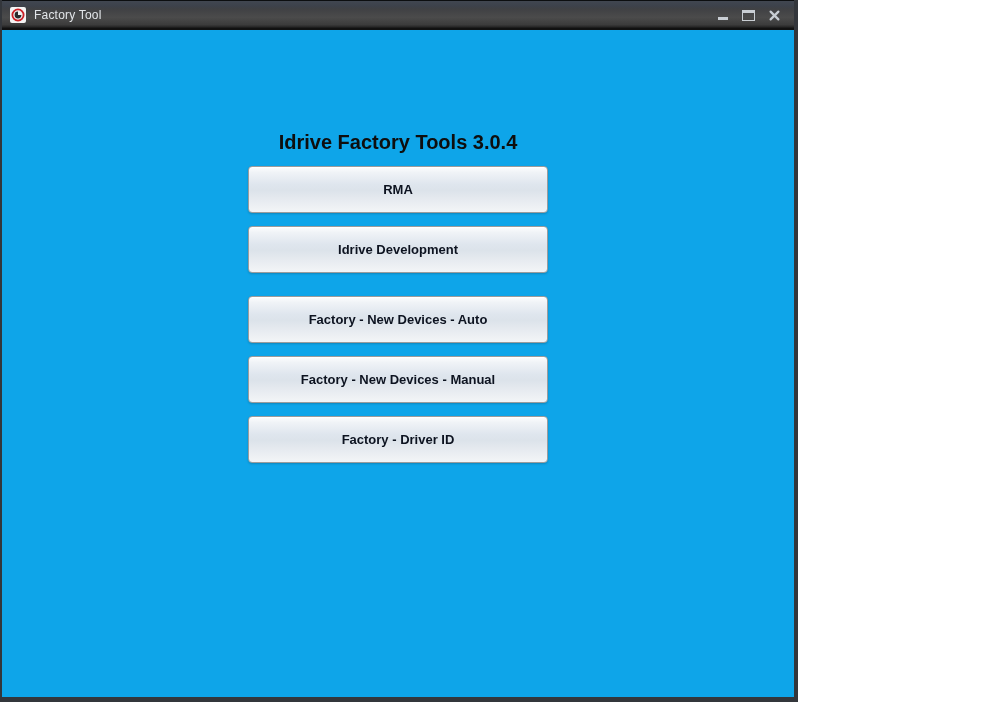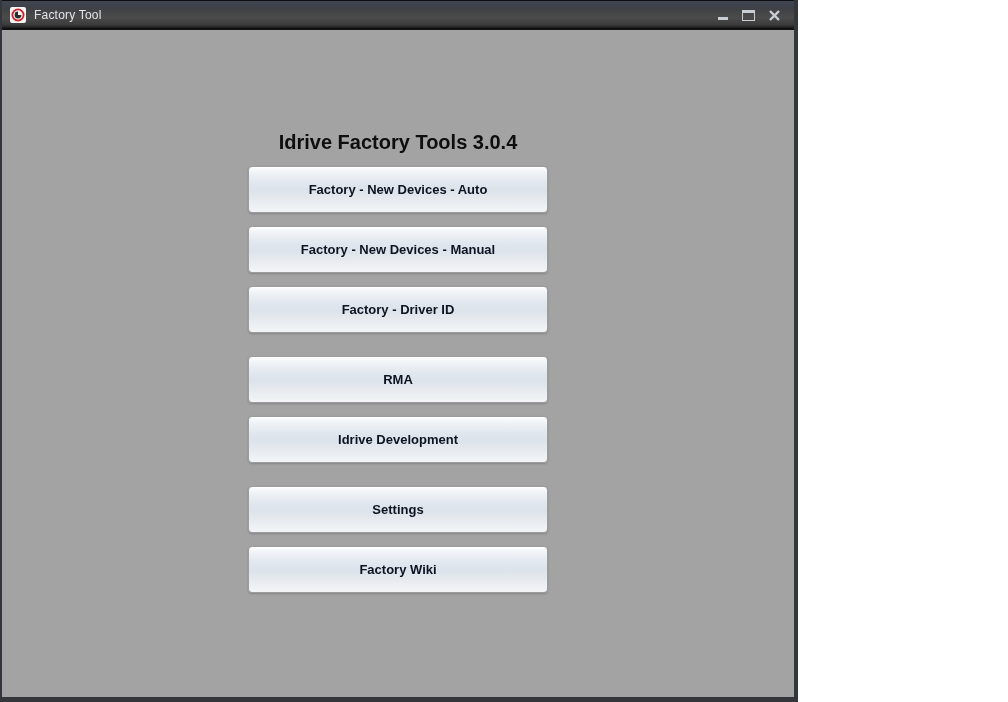--- a/index.html
+++ b/index.html
@@ -12,21 +12,21 @@
     font-family: "Liberation Sans", sans-serif;
   }
 
   .window {
     position: absolute;
     left: 0;
     top: 0;
     width: 798px;
     height: 702px;
     box-sizing: border-box;
-    background: #a3a3a3;
+    background: #0ea5e9;
     border-left: 2px solid #33363b;
     border-right: 4px solid #33363b;
     border-bottom: 5px solid #33363b;
   }
 
   
   .titlebar {
     height: 30px;
     display: flex;
     align-items: center;
@@ -149,30 +149,26 @@
         </svg>
       </div>
     </div>
   </div>
 
   <div class="content">
     <h1 class="heading">Idrive Factory Tools 3.0.4</h1>
 
     <div class="stack">
       <div class="group">
+        <button class="menu-btn">RMA</button>
+        <button class="menu-btn">Idrive Development</button>
+      </div>
+
+      <div class="group">
         <button class="menu-btn">Factory - New Devices - Auto</button>
         <button class="menu-btn">Factory - New Devices - Manual</button>
         <button class="menu-btn">Factory - Driver ID</button>
       </div>
 
-      <div class="group">
-        <button class="menu-btn">RMA</button>
-        <button class="menu-btn">Idrive Development</button>
-      </div>
-
-      <div class="group">
-        <button class="menu-btn">Settings</button>
-        <button class="menu-btn">Factory Wiki</button>
-      </div>
     </div>
   </div>
 
 </div>
 
 </body></html>

